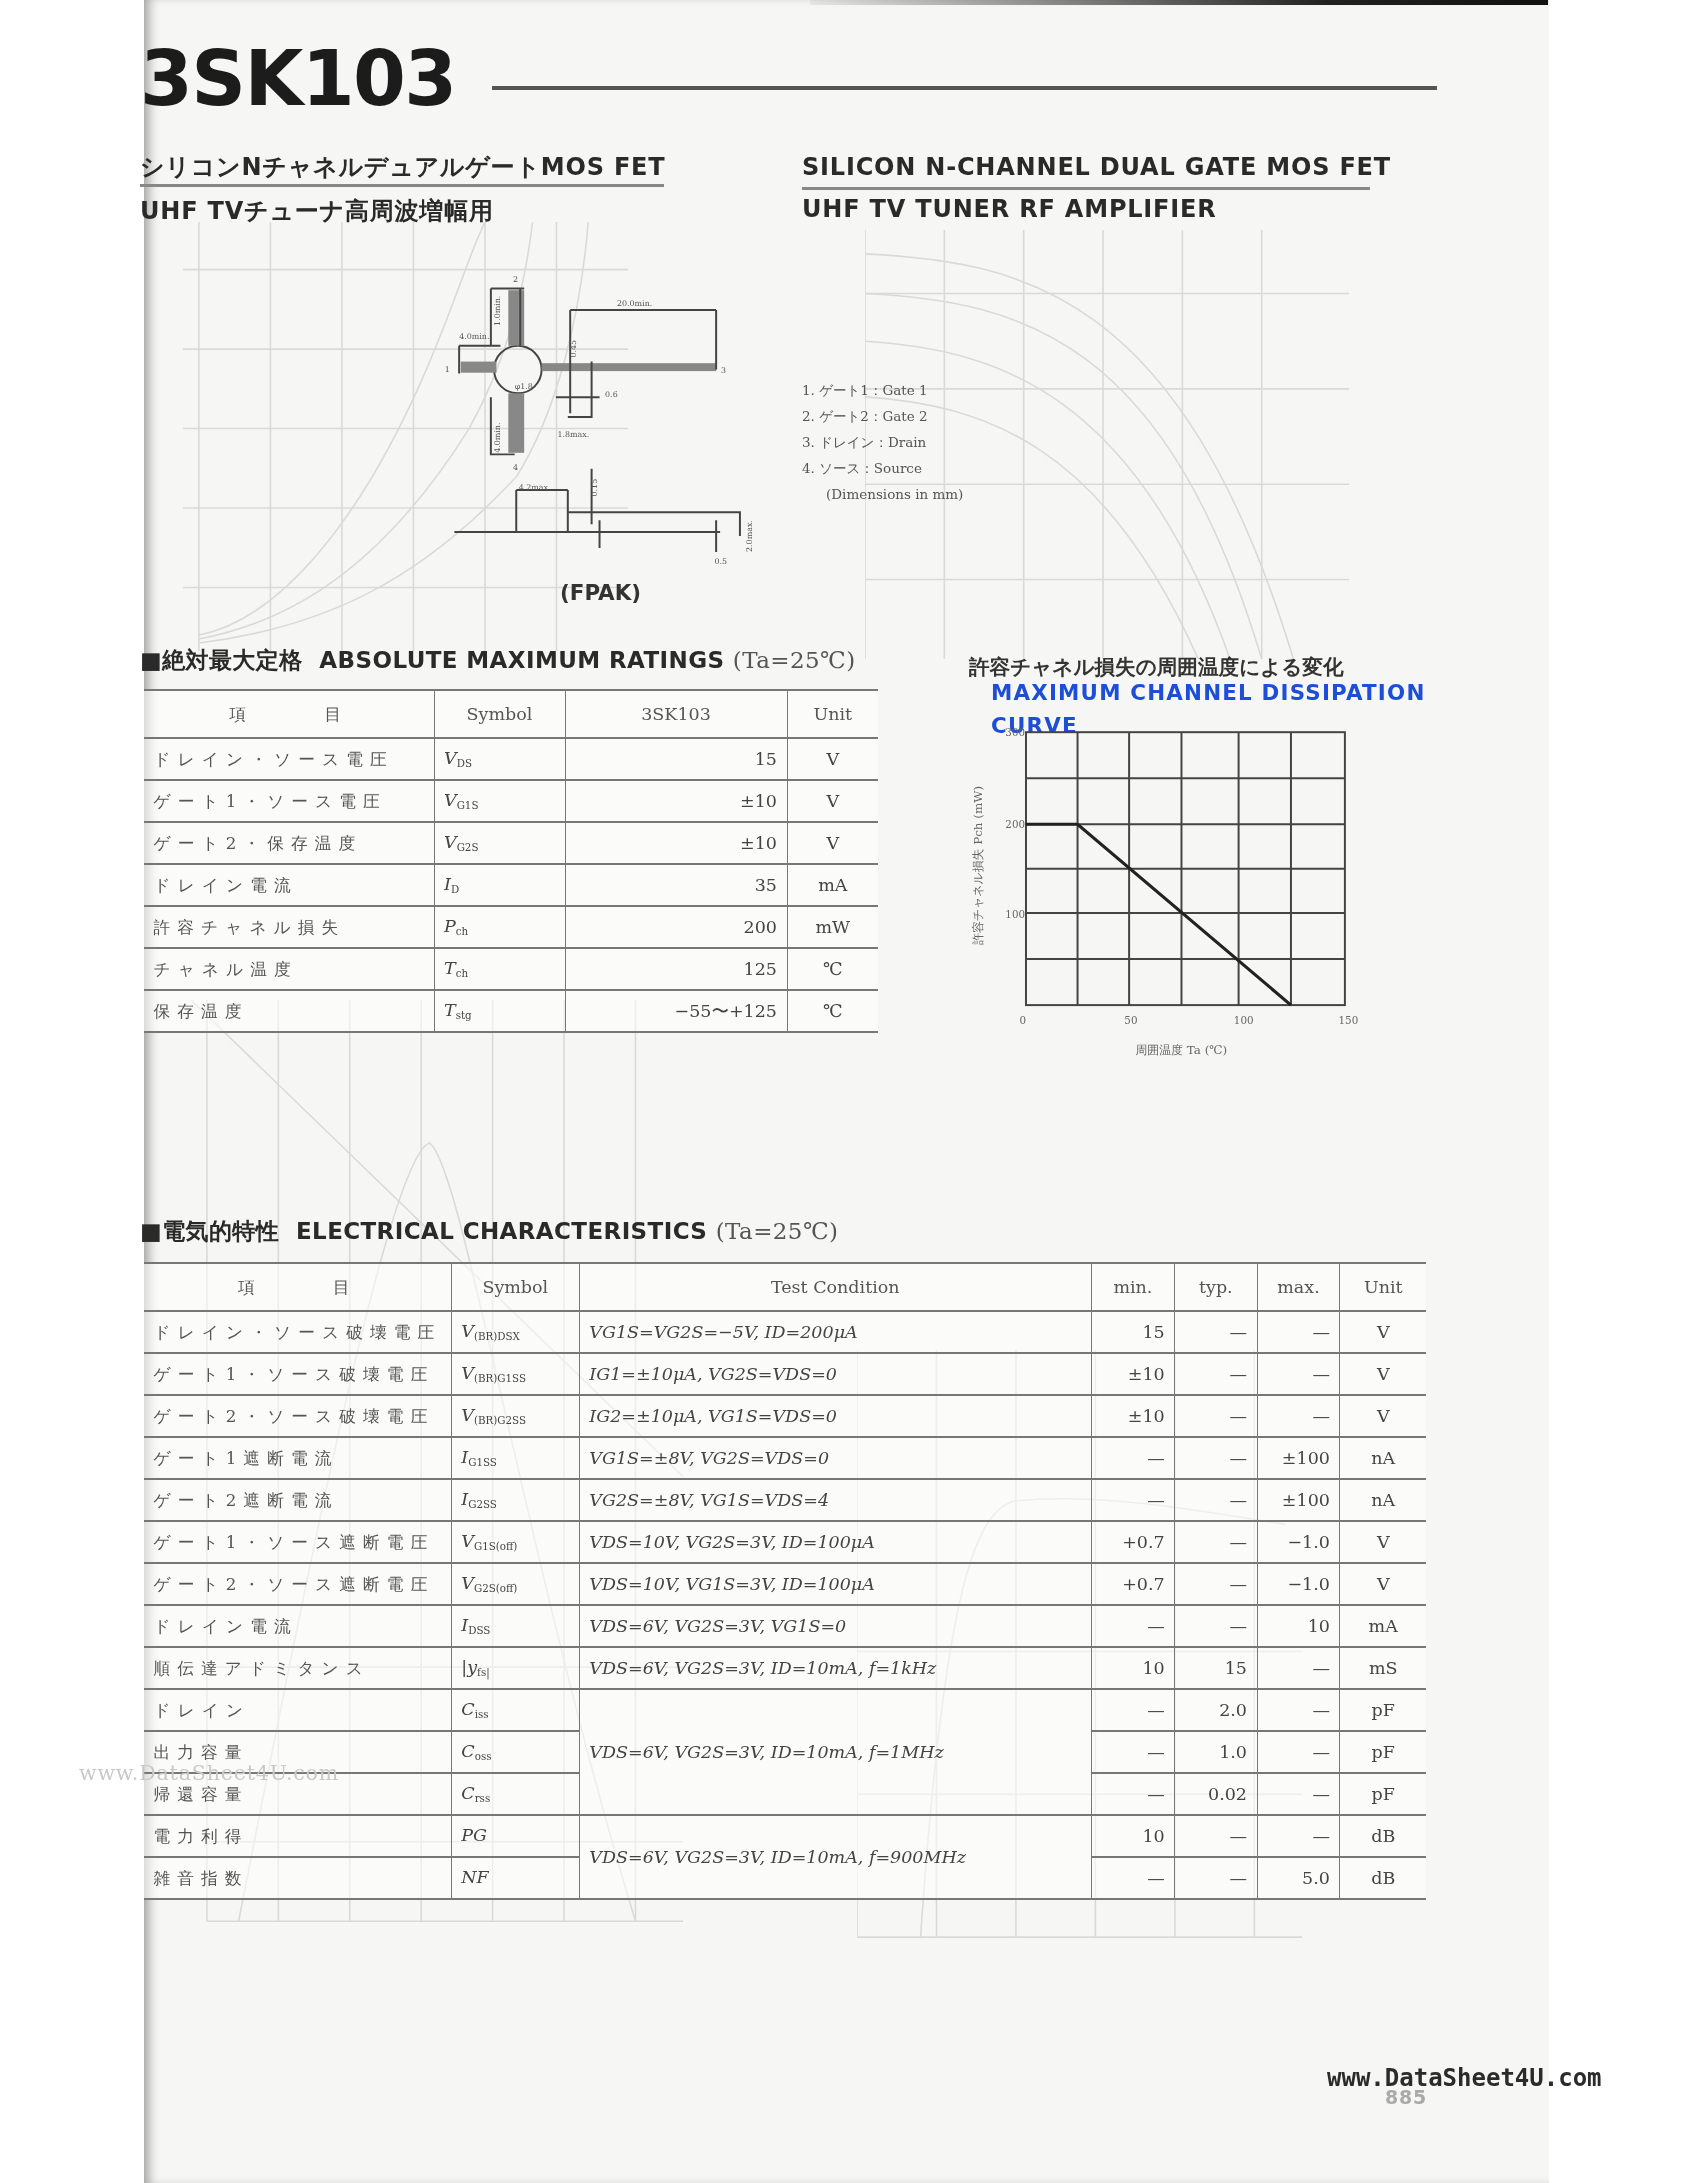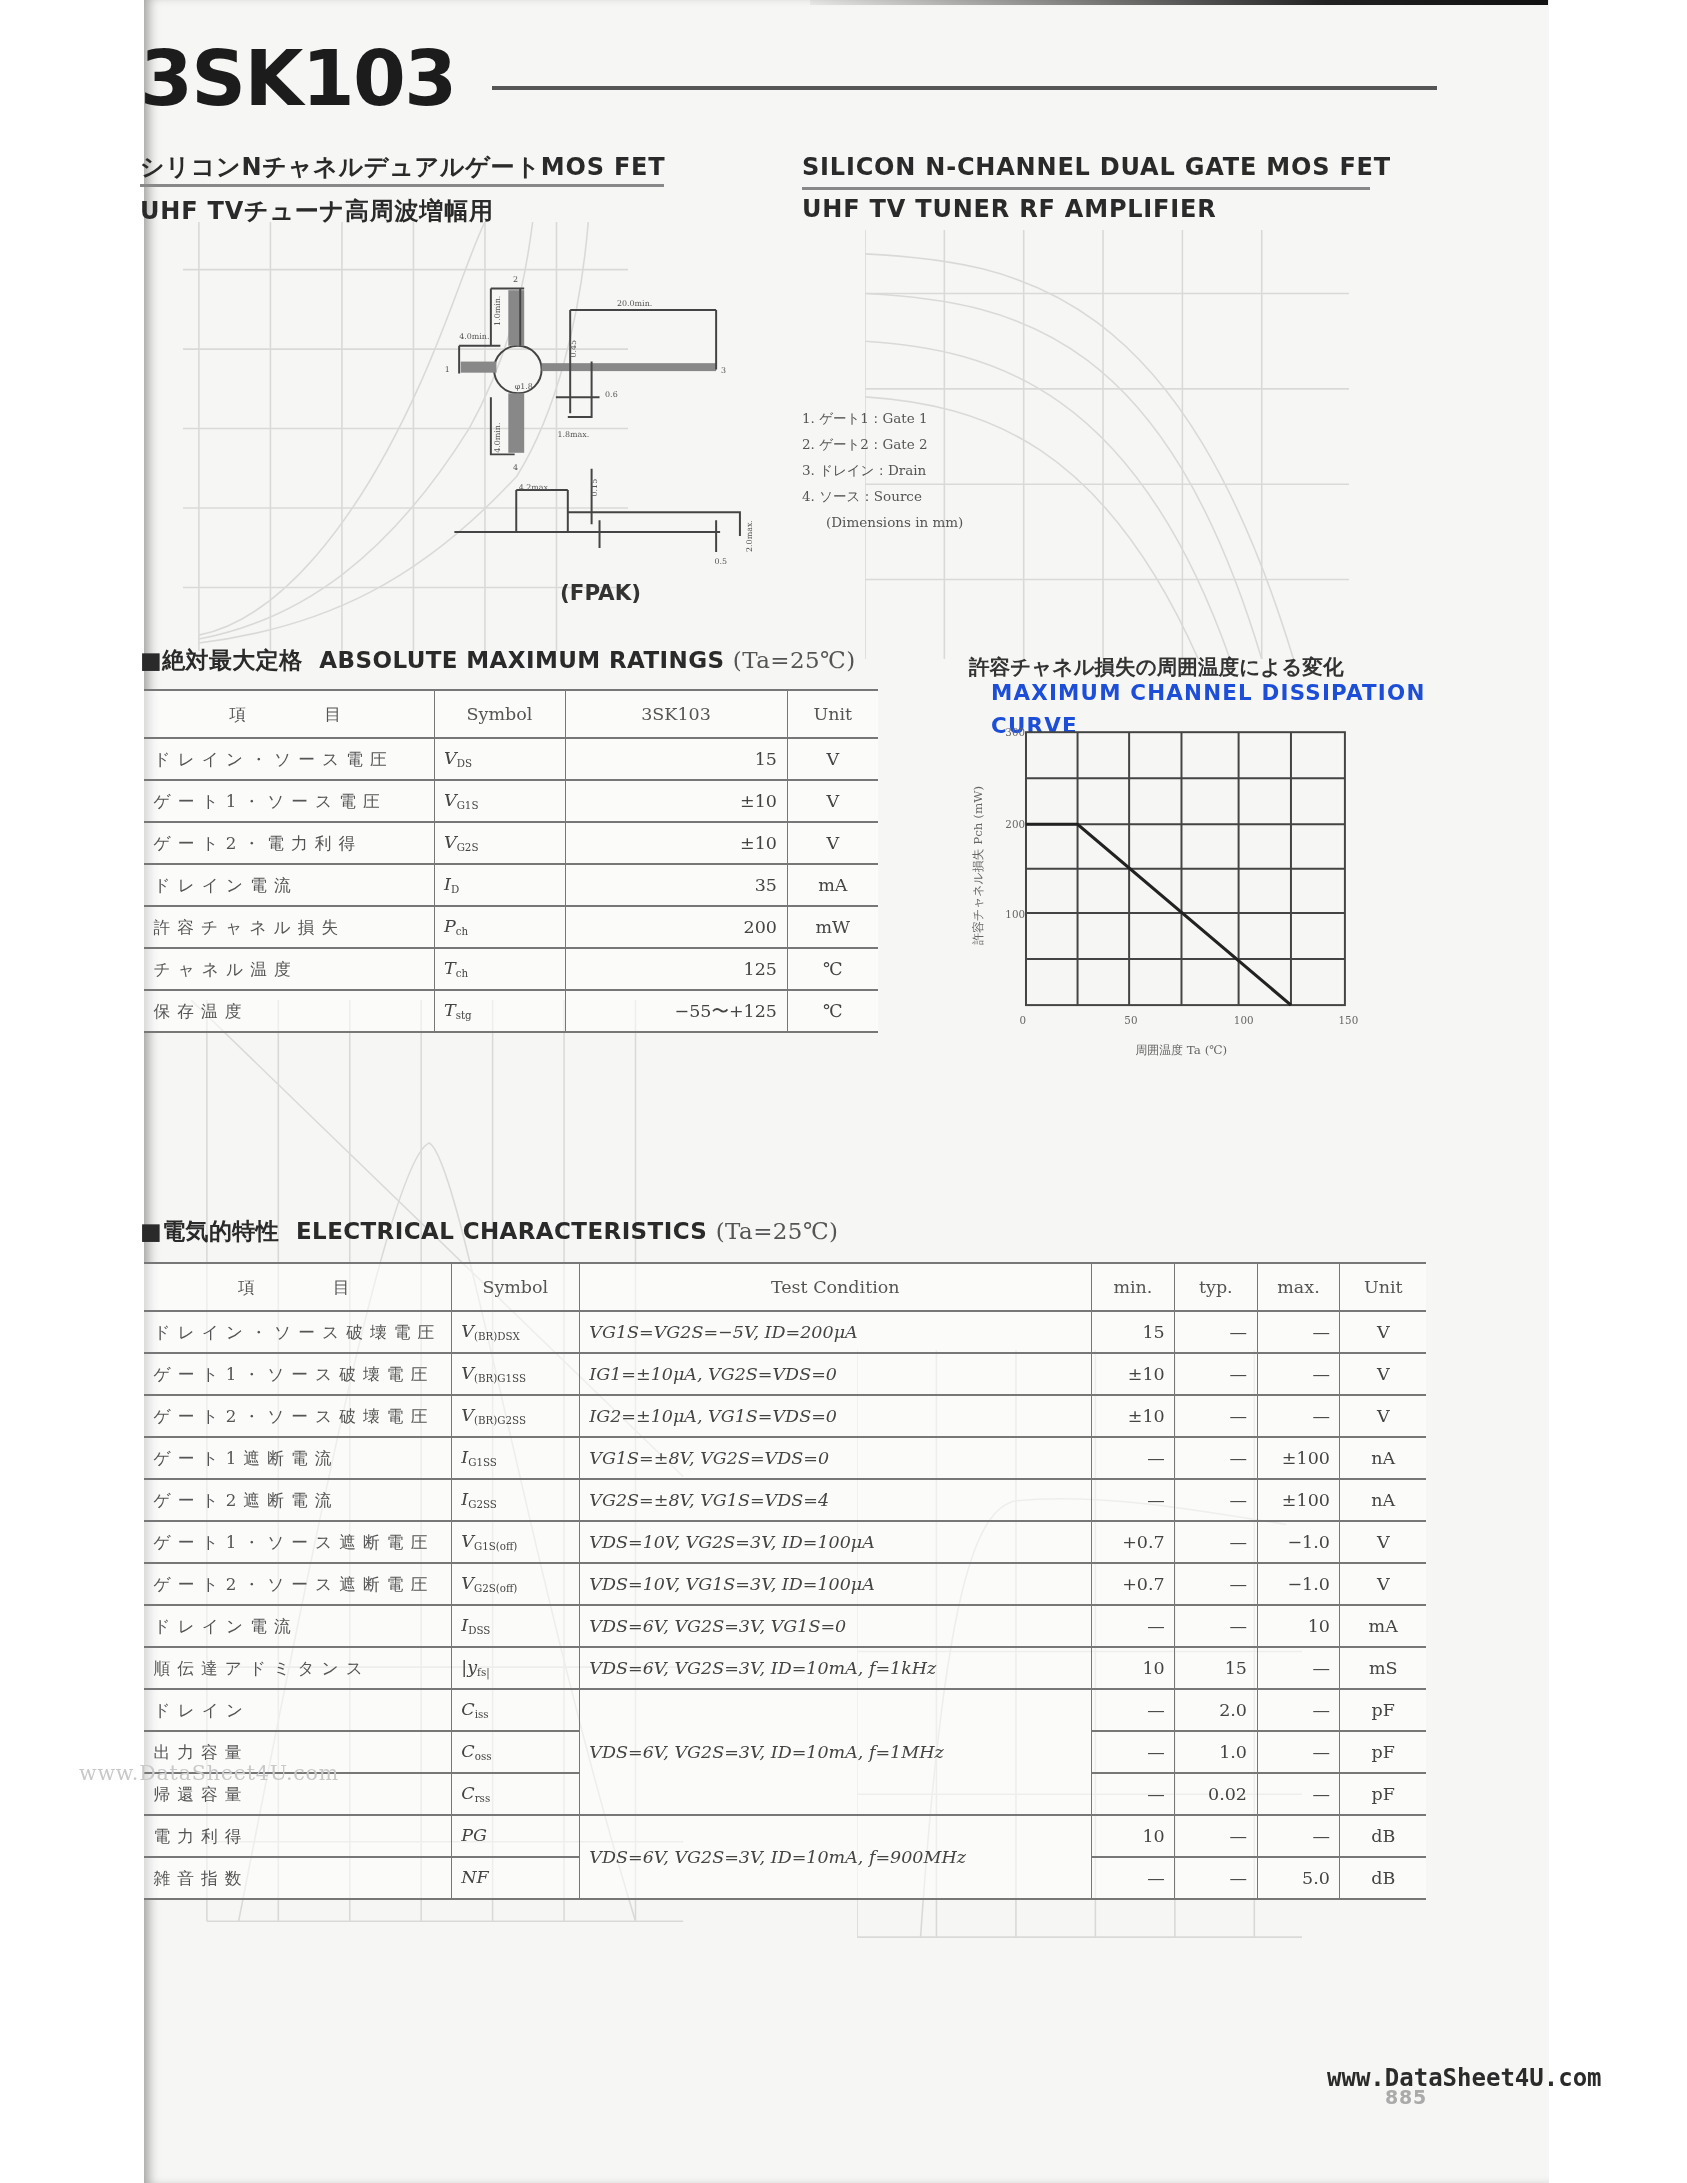--- a/index.html
+++ b/index.html
@@ -31,21 +31,21 @@
   }
   .sub-rule { position: absolute; height: 3.2px; background: #888; }
 
   
   .pkg { position: absolute; left: 429px; top: 270px; width: 349px; height: 318px; }
   .pkg svg { width: 100%; height: 100%; }
   .fpak {
     position: absolute; left: 560px; top: 580px; font-family: "DejaVu Sans", sans-serif;
     font-weight: bold; font-size: 21.4px; color: #333;
   }
-  .pin-list { position: absolute; left: 802px; top: 405px; font-size: 13.5px; color: #555; line-height: 26px; }
+  .pin-list { position: absolute; left: 802px; top: 377px; font-size: 13.5px; color: #555; line-height: 26px; }
   .pin-list .pin { white-space: nowrap; }
   .pin-list .dims { padding-left: 24px; }
 
   
   .section-title {
     position: absolute; font-family: "DejaVu Sans", sans-serif; font-weight: bold;
     font-size: 23px; color: #2a2a2a; white-space: nowrap; letter-spacing: 0.4px;
   }
   .section-title .cond { font-family: "DejaVu Serif", serif; font-weight: normal; color: #555; }
   table.spec { position: absolute; border-collapse: collapse; font-size: 17.5px; color: #444; background: rgba(255,255,255,0.55); }
@@ -208,21 +208,21 @@
         <td class="num">15</td>
         <td class="ctr">V</td>
       </tr>
   <tr>
         <td class="jp">ゲート1・ソース電圧</td>
         <td class="sym"><span>V</span><span class="sub">G1S</span></td>
         <td class="num">±10</td>
         <td class="ctr">V</td>
       </tr>
   <tr>
-        <td class="jp">ゲート2・電力利得</td>
+        <td class="jp">ゲート2・保存温度</td>
         <td class="sym"><span>V</span><span class="sub">G2S</span></td>
         <td class="num">±10</td>
         <td class="ctr">V</td>
       </tr>
   <tr>
         <td class="jp">ドレイン電流</td>
         <td class="sym"><span>I</span><span class="sub">D</span></td>
         <td class="num">35</td>
         <td class="ctr">mA</td>
       </tr>

